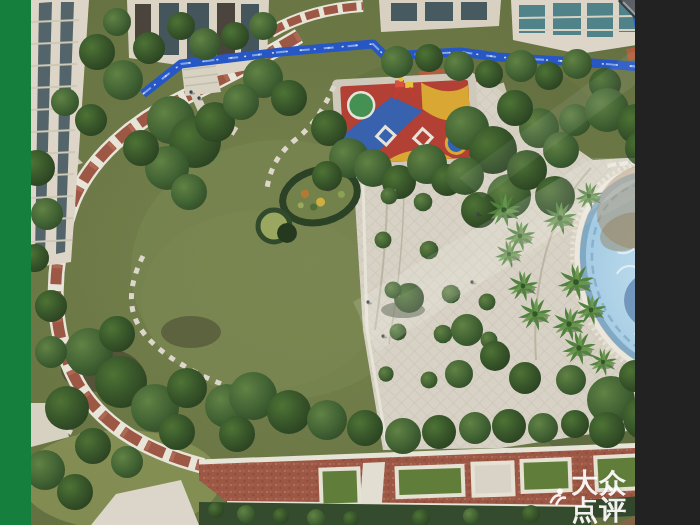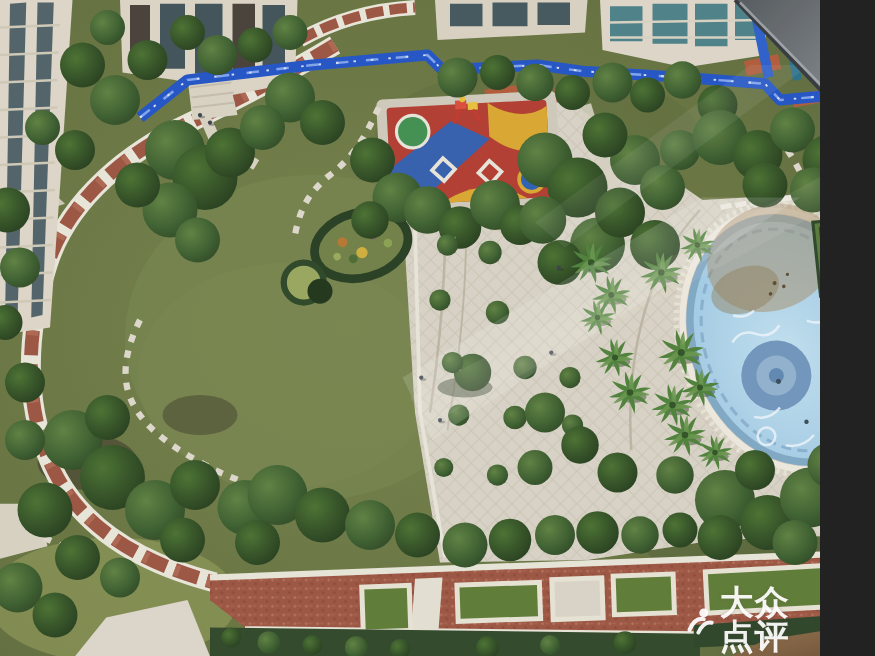--- a/index.html
+++ b/index.html
@@ -1,18 +1,18 @@
 <!DOCTYPE html>
 <html><head>
 <meta charset="utf-8">
 <style>
   html,body{margin:0;padding:0;background:#222;}
   .photo{
-    position:relative;width:656px;height:525px;overflow:hidden;
-    background:#15803d;font-family:"DejaVu Sans","Liberation Sans",sans-serif;
+    position:relative;width:604px;height:525px;overflow:hidden;
+    background:#15803d;font-family:"DejaVu Sans","Liberation Sans",sans-serif;padding-left:31px;
   }
   .photo svg{display:block;}
   .watermark{
     position:absolute;left:548px;top:479px;height:34px;
     display:flex;align-items:center;gap:5px;
     color:rgba(255,255,255,0.93);z-index:10;
     text-shadow:0 0 3px rgba(90,70,50,0.25);
   }
   .watermark .wm-text{
     font-size:27px;font-weight:bold;letter-spacing:1px;line-height:1;

